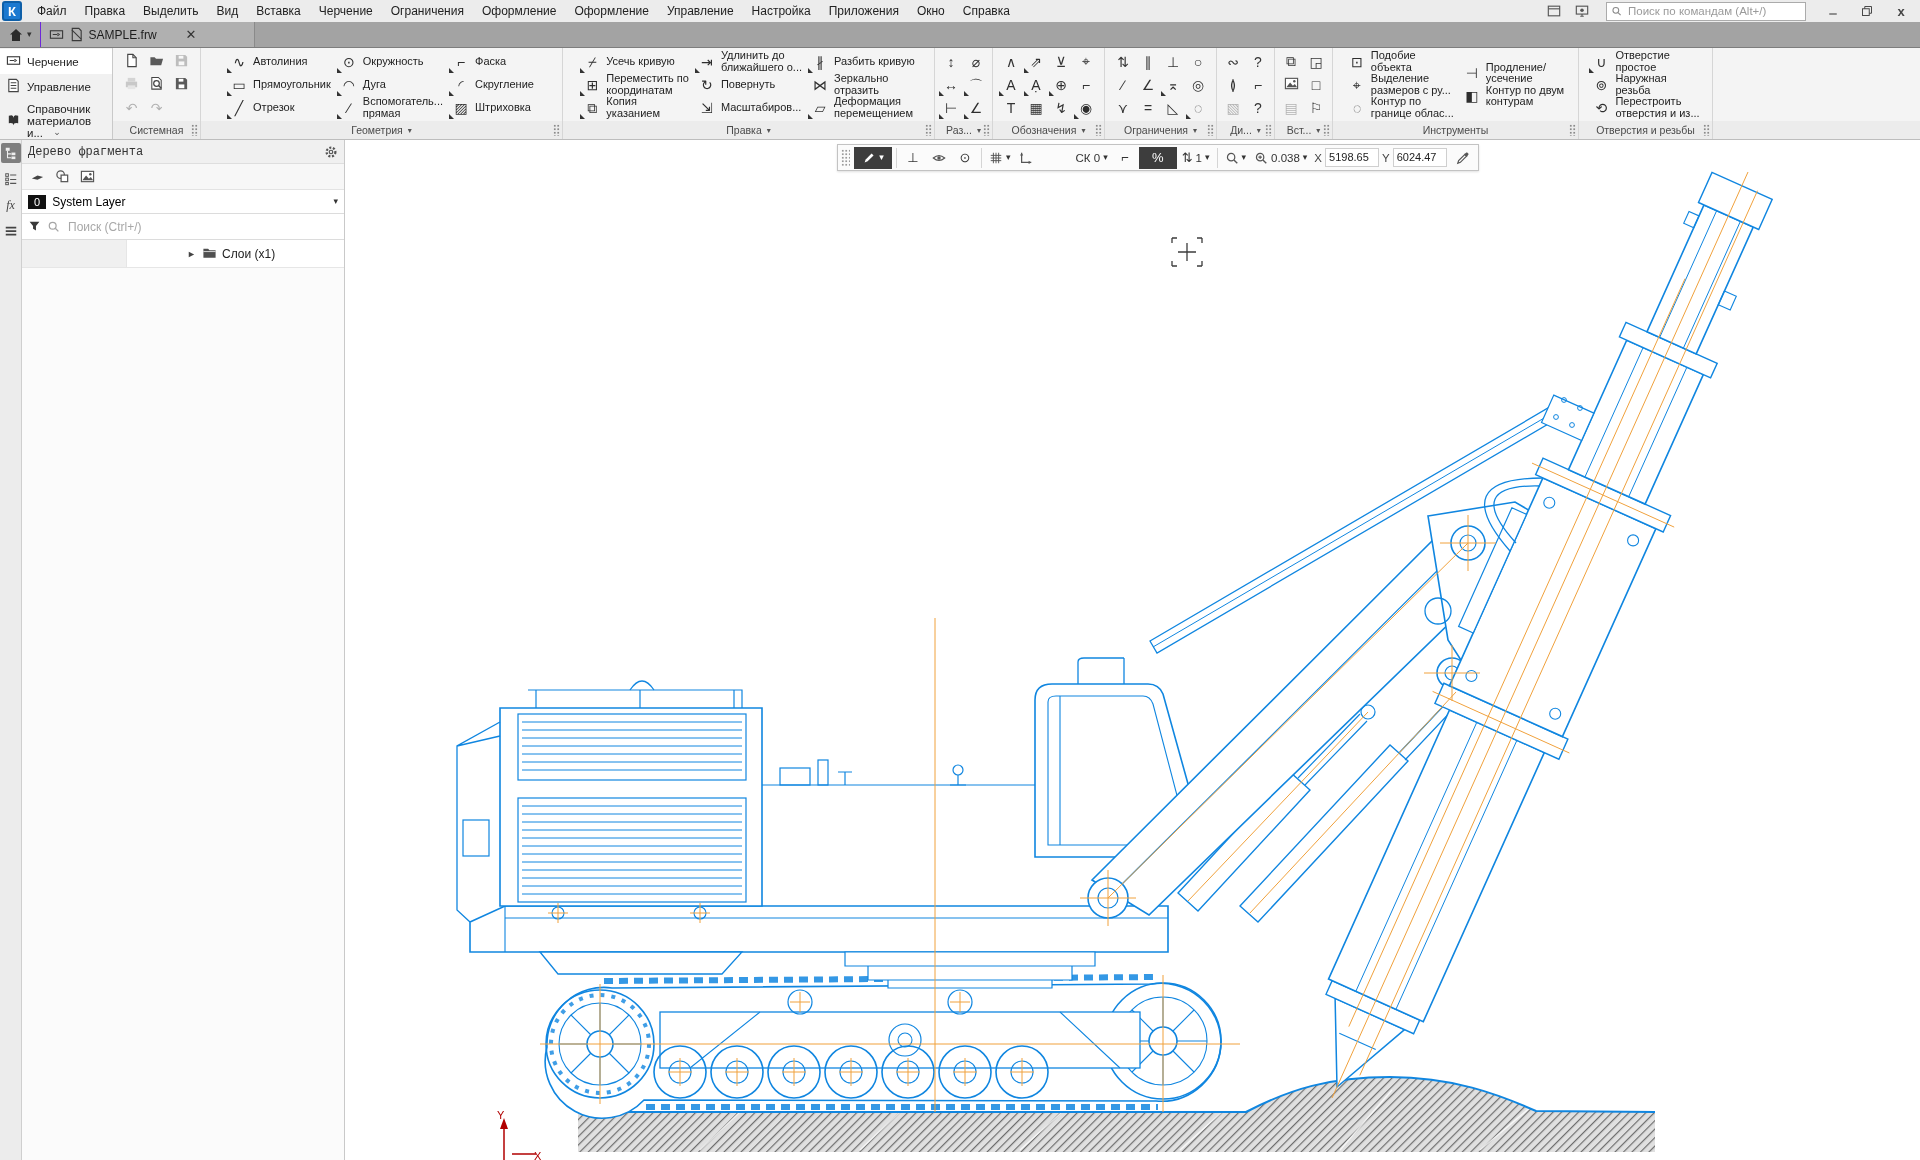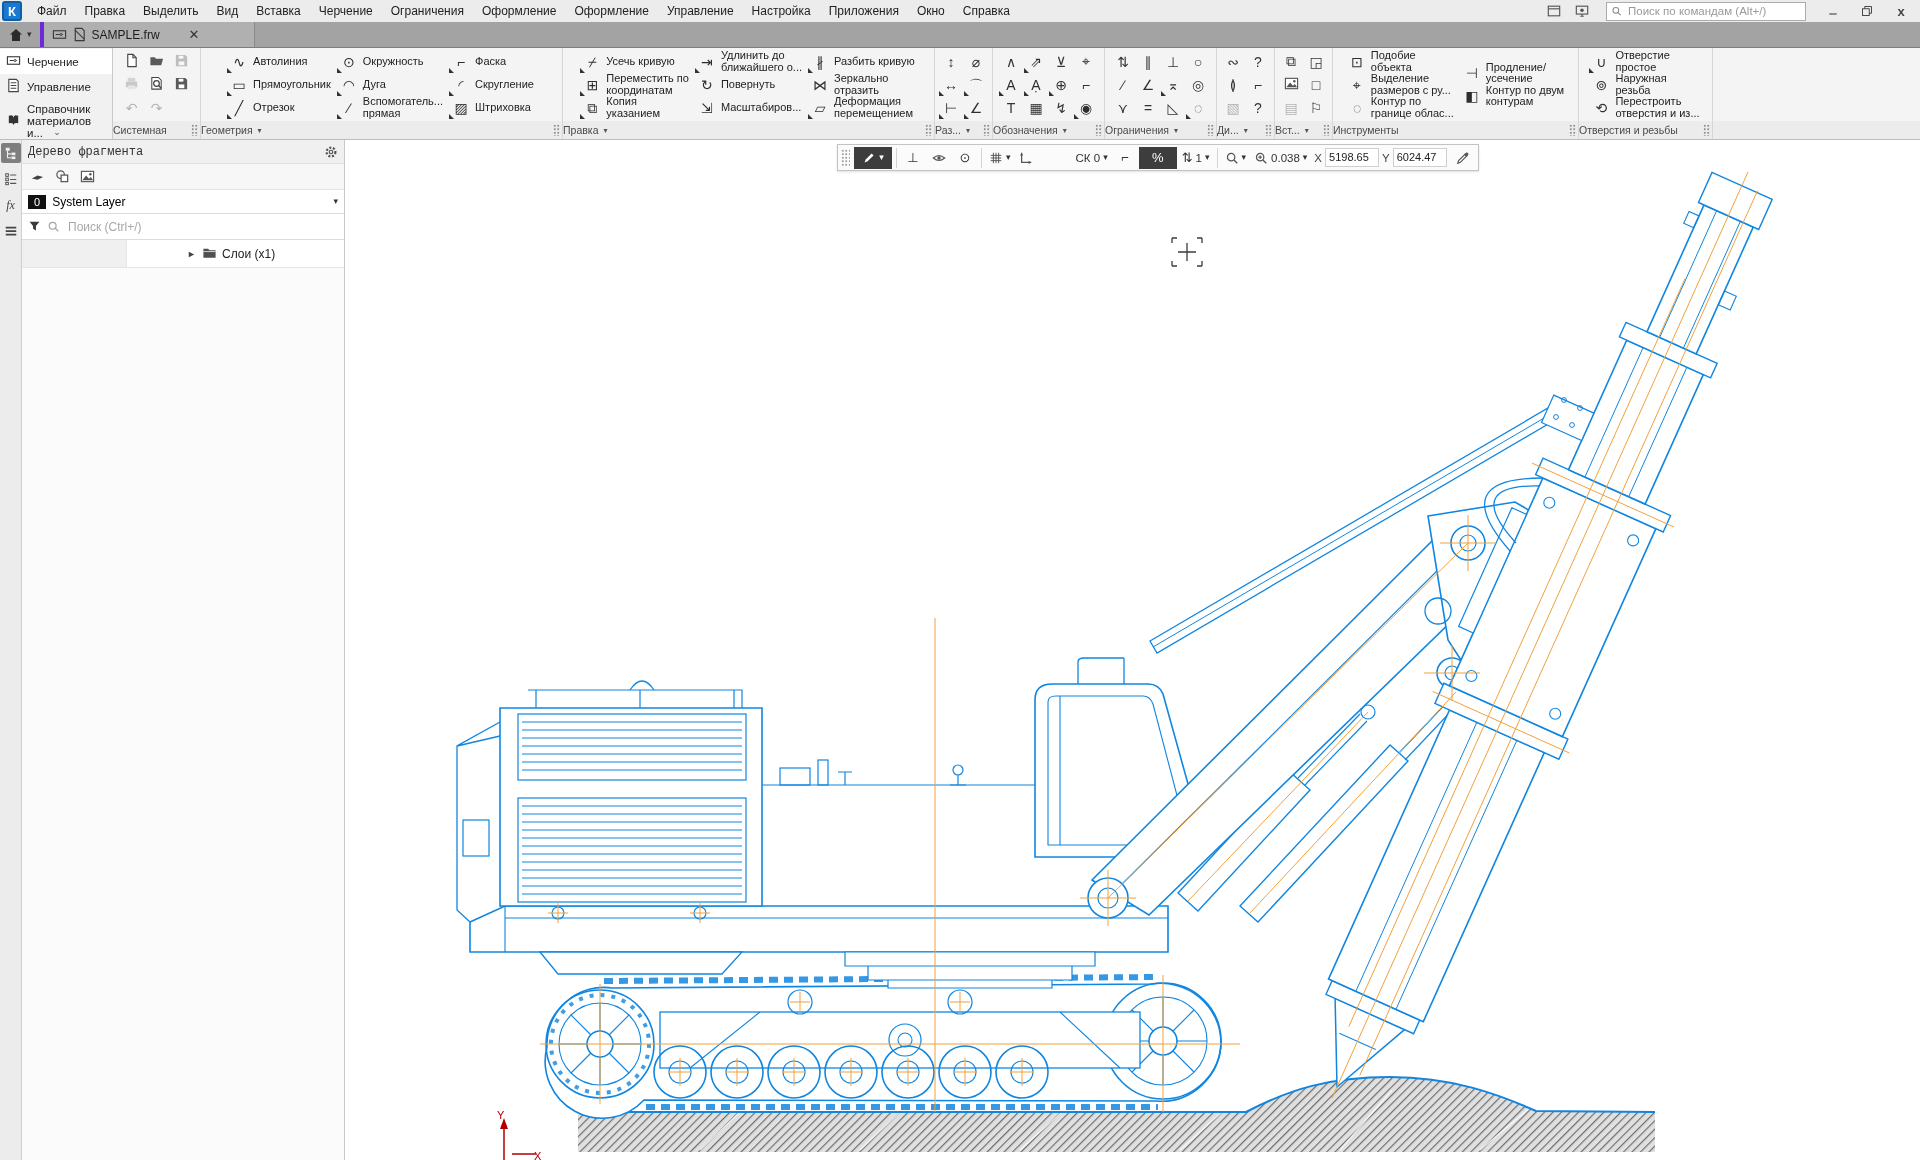--- a/index.html
+++ b/index.html
@@ -20,39 +20,39 @@
   #cmd-search input{border:none;outline:none;font-size:11.5px;width:100%;color:#333;font-family:"Liberation Sans",sans-serif;background:transparent;}
   #cmd-search input::placeholder{color:#9a9a9a;}
   .win-btn{width:30px;height:20px;display:flex;align-items:center;justify-content:center;background:none;border:none;font-size:13px;color:#444;padding:0;}
   .win-btn svg{width:12px;height:12px;}
 
   
   #tabbar{height:26px;background:#a3a3a3;display:flex;align-items:stretch;border-bottom:1px solid #7d7d7d;}
   #home-btn{display:flex;align-items:center;gap:3px;padding:0 8px;border:none;background:none;}
   #home-btn svg{width:16px;height:16px;}
   .caret{font-size:9px;color:#333;line-height:1;}
-  #doc-tab{display:flex;align-items:center;gap:5px;background:#b0b0b0;border-left:4px solid #6d28d9;border-right:1px solid #8a8a8a;
+  #doc-tab{display:flex;align-items:center;gap:5px;background:#b0b0b0;border-left:1px solid #6d28d9;border-right:1px solid #8a8a8a;
     padding:0 10px 0 8px;min-width:215px;}
   #doc-tab svg{width:15px;height:15px;}
   #tab-title{font-size:12px;color:#1c1c1c;margin-right:22px;}
   #tab-close{border:none;background:none;font-size:13px;color:#333;padding:0 2px;}
 
   
   #ribbonrow{height:92px;display:flex;background:#f4f4f4;border-bottom:1px solid #bdbdbd;}
   #modepanel{width:113px;background:#f1f1f1;border-right:1px solid #c9c9c9;display:flex;flex-direction:column;padding-top:1px;position:relative;}
   .mp-item{display:flex;align-items:center;gap:6px;padding:4px 6px;font-size:11.5px;color:#222;border:none;background:none;text-align:left;}
   .mp-item.active{background:#fff;}
   .mp-item svg{width:15px;height:15px;flex:0 0 15px;}
   .mp-label{white-space:pre-line;line-height:12px;}
   #mp-chevron{position:absolute;bottom:2px;left:0;right:0;text-align:center;font-size:9px;color:#555;letter-spacing:-2px;}
 
   #ribbon{flex:1;display:flex;background:linear-gradient(to bottom,#f4f4f4 73px,#ececec 73px);overflow:hidden;}
   .rb-group{display:flex;flex-direction:column;border-right:1px solid #d6d6d6;flex:0 0 auto;}
   .rb-body{height:73px;display:flex;align-items:center;justify-content:center;padding:2px 3px;}
-  .rb-label{height:18px;display:flex;align-items:center;justify-content:flex-start;font-size:10.5px;color:#4a4a4a;position:relative;}
+  .rb-label{height:18px;display:flex;align-items:center;justify-content:center;font-size:10.5px;color:#4a4a4a;position:relative;}
   .rb-caret{font-size:8px;color:#555;margin-left:5px;}
   .rb-grip{position:absolute;right:2px;top:3px;width:7px;height:12px;
     background-image:radial-gradient(#8a8a8a 1px, transparent 1.1px);background-size:3.5px 3.5px;}
   .rb-grid{display:grid;grid-auto-rows:23px;align-items:center;justify-items:center;}
   .rb-ico{width:25px;height:22px;border:none;background:none;display:flex;align-items:center;justify-content:center;
     font-size:14px;color:#333;position:relative;padding:0;}
   .rb-ico.dis{opacity:.35;}
   .rb-ico svg{width:15px;height:15px;}
   .rb-col{display:flex;flex-direction:column;justify-content:center;height:100%;}
   .rb-cmd{display:flex;align-items:center;gap:4px;border:none;background:none;padding:0 4px;height:23px;text-align:left;}

